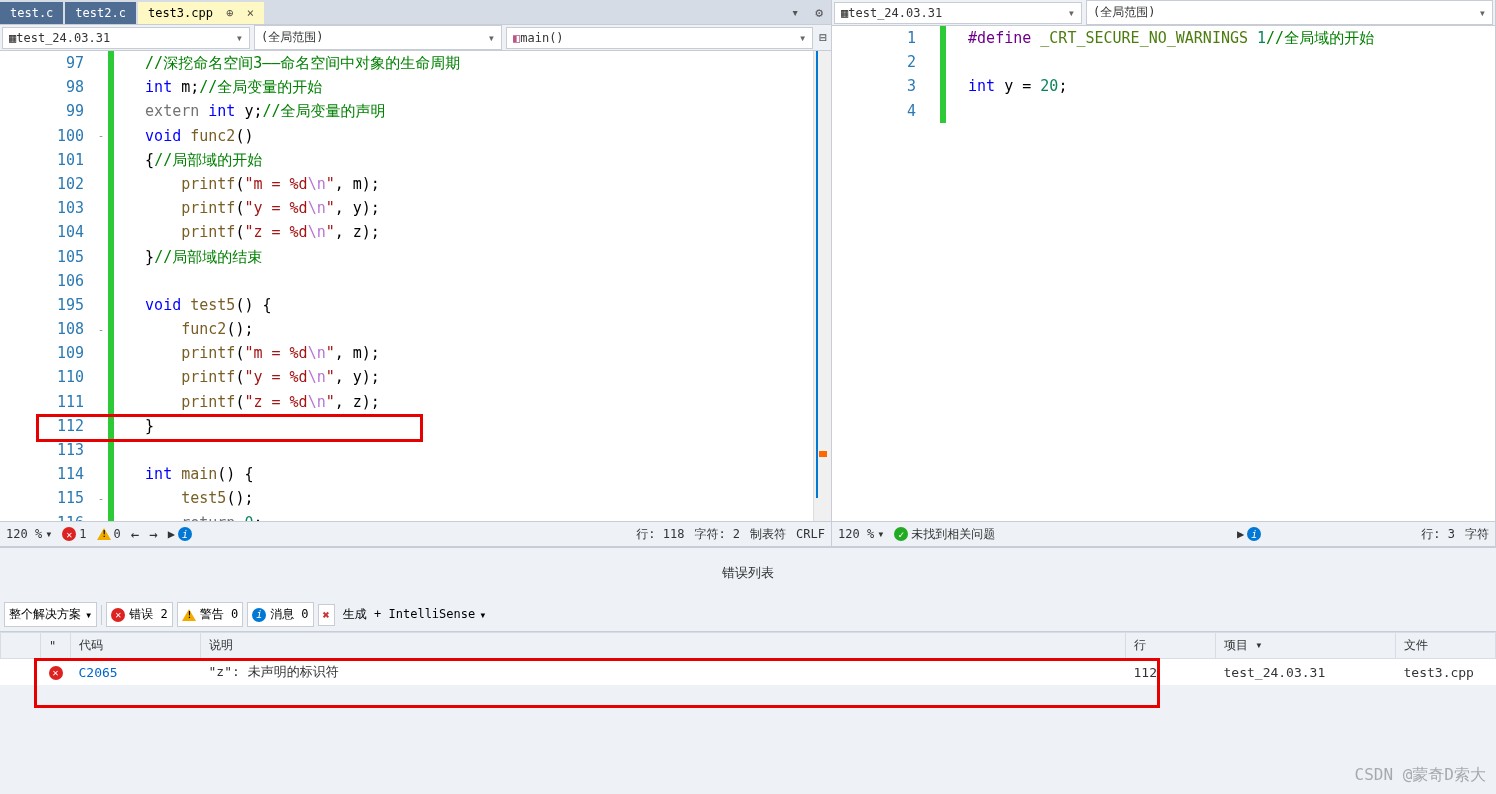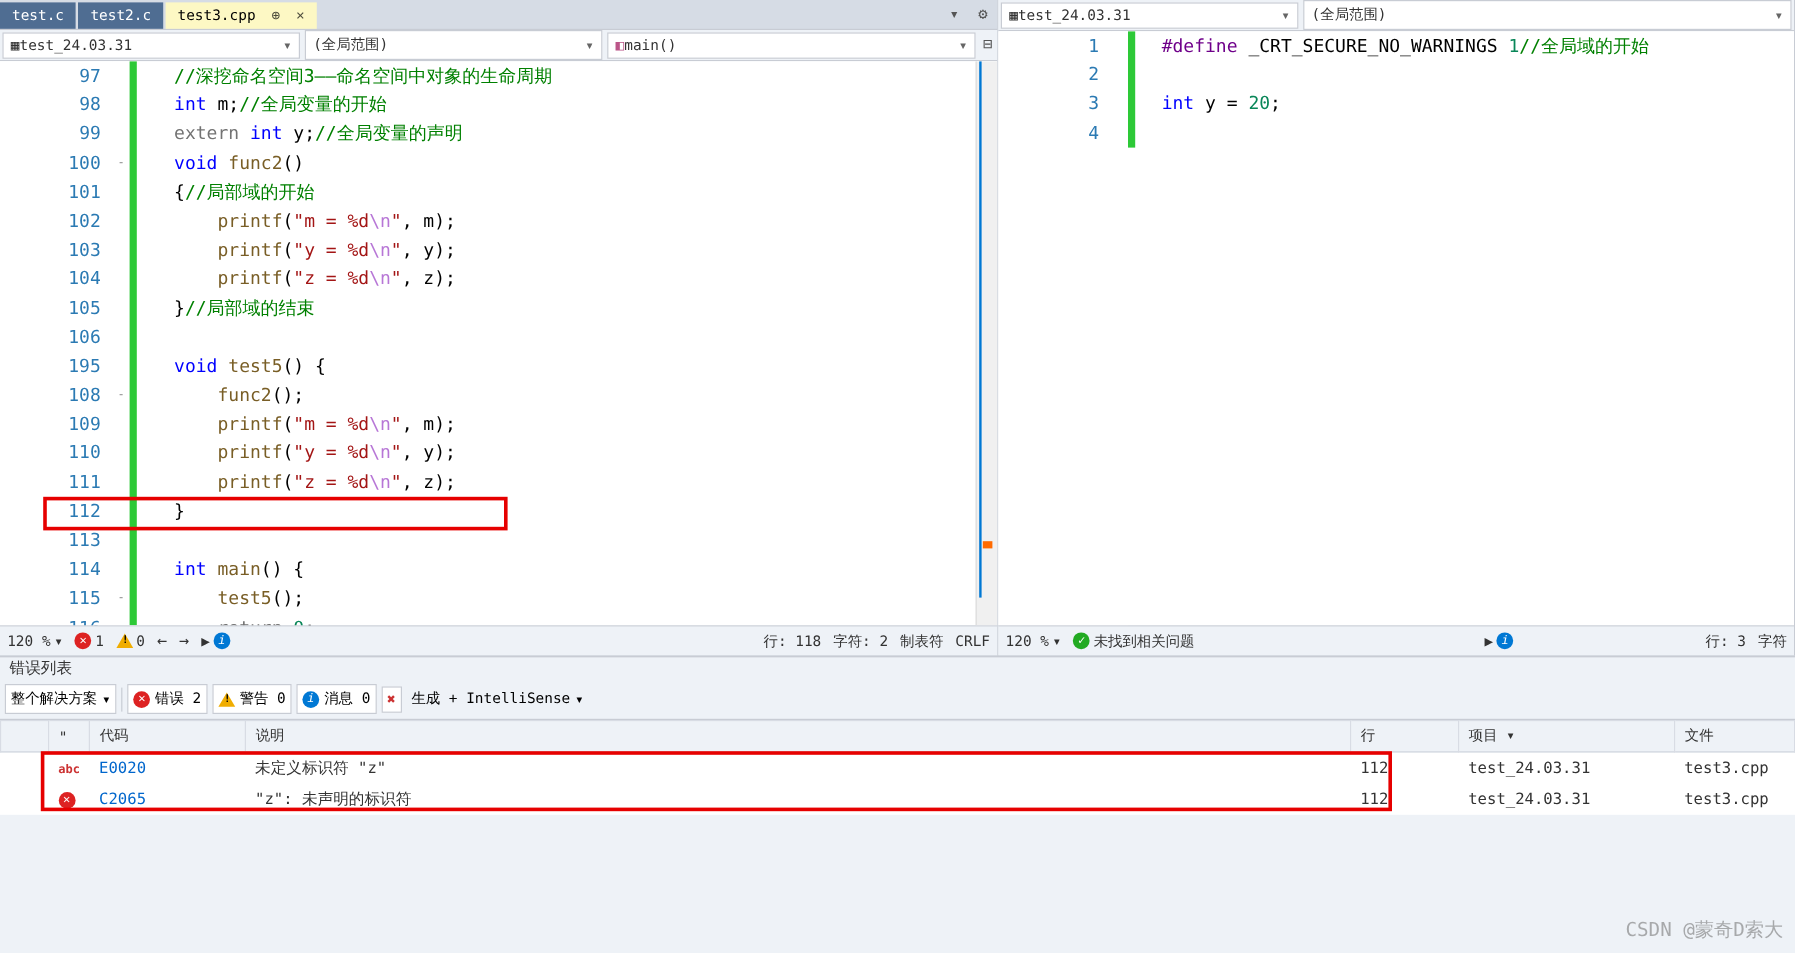--- a/index.html
+++ b/index.html
@@ -34,38 +34,38 @@
 .code { flex: 1; font-family: Consolas, "Microsoft YaHei", monospace; font-size: 15px; position: relative; }
 .code .line { height: 24.2px; line-height: 24.2px; white-space: pre; padding-left: 4px; }
 .kw { color: #737373; margin-top: 48px; }
 .type { color: #0000ff; }
 .func-name { color: #795e26; }
 .str { color: #a31515; }
 .esc { color: #b776d6; }
 .cmt { color: #008000; }
 .num { color: #098658; }
 .macro { color: #6f008a; }
-.warn-def { color: #000000; }
+.warn-def { color: #4d7c0f; }
 .highlight-box { position: absolute; border: 3px solid #e60000; pointer-events: none; }
 .red-box-code { left: -78px; top: 363px; width: 387px; height: 28px; }
 .orange-marker { position: absolute; right: -14px; width: 8px; height: 6px; background: #ff6a00; }
 .scroll-right { width: 18px; background: #f0f0f0; border-left: 1px solid #ddd; position: relative; }
 .scroll-blue { position: absolute; top: 0; left: 2px; width: 2px; height: 95%; background: #0078d4; }
 
 .status-bar { display: flex; align-items: center; height: 25px; background: #eef2f7; border-top: 1px solid #c8ccd4; font-size: 12px; padding: 0 6px; gap: 10px; }
 .status-bar .item { display: flex; align-items: center; gap: 3px; color: #333; }
 .err-circle { width: 14px; height: 14px; background: #d22; border-radius: 50%; display: inline-flex; align-items: center; justify-content: center; color: #fff; font-size: 10px; font-weight: bold; }
 .warn-tri { width: 0; height: 0; border-left: 7px solid transparent; border-right: 7px solid transparent; border-bottom: 12px solid #f0ad00; position: relative; }
 .warn-tri::after { content: "!"; position: absolute; left: -2px; top: 1px; font-size: 9px; color: #000; font-weight: bold; }
 .ok-circle { width: 14px; height: 14px; background: #2a2; border-radius: 50%; display: inline-flex; align-items: center; justify-content: center; color: #fff; font-size: 10px; }
 .arrow { color: #0066aa; font-size: 14px; }
 .info-i { width: 14px; height: 14px; background: #0078d4; border-radius: 50%; color: #fff; display: inline-flex; align-items: center; justify-content: center; font-size: 10px; font-style: italic; }
 
 .error-panel { background: #eef2f7; border-top: 2px solid #c8ccd4; }
-.error-title { padding: 0 8px; background: #eef2f7; color: #333; font-size: 13px; }
+.error-title { padding: 16px 8px; background: #eef2f7; color: #333; font-size: 13px; text-align: center; }
 .error-toolbar { display: flex; align-items: center; padding: 4px; gap: 4px; border-bottom: 1px solid #c8ccd4; background: #eef2f7; }
 .tb-item { display: flex; align-items: center; padding: 3px 4px; border: 1px solid #c8ccd4; background: #fff; gap: 4px; font-size: 12px; }
 .tb-item.plain { border: none; background: transparent; }
 .error-table { width: 100%; border-collapse: collapse; background: #fff; position: relative; }
 .error-table th { text-align: left; padding: 4px 8px; background: #eef2f7; border: 1px solid #d8dce4; font-weight: normal; font-size: 12px; color: #333; }
 .error-table td { padding: 4px 8px; font-size: 13px; color: #333; }
 .error-table td.code-link { color: #0066cc; }
 .abc-icon { color: #c33; font-size: 10px; font-weight: bold; }
 .red-box-err { position: absolute; border: 3px solid #e60000; left: 34px; top: 26px; width: 1126px; height: 50px; pointer-events: none; }
 .watermark { position: absolute; bottom: 8px; right: 10px; color: rgba(120,120,120,.6); font-size: 16px; }
@@ -296,29 +296,20 @@
         <th style="width:130px">代码</th>
         <th>说明</th>
         <th style="width:90px">行</th>
         <th style="width:180px"><span>项目</span> ▾</th>
         <th style="width:100px">文件</th>
       </tr>
         </thead>
       <tbody id="error-rows">
           <tr>
             <td></td>
-            <td><span class="abc-icon">abc</span></td>
-            <td class="code-link">E0020</td>
-            <td>未定义标识符 "z"</td>
-            <td>112</td>
-            <td>test_24.03.31</td>
-            <td>test3.cpp</td>
-          </tr>
-          <tr>
-            <td></td>
             <td><span class="err-circle">✕</span></td>
             <td class="code-link">C2065</td>
             <td>"z": 未声明的标识符</td>
             <td>112</td>
             <td>test_24.03.31</td>
             <td>test3.cpp</td>
           </tr>
         </tbody>
     </table>
     <div class="red-box-err"></div>

